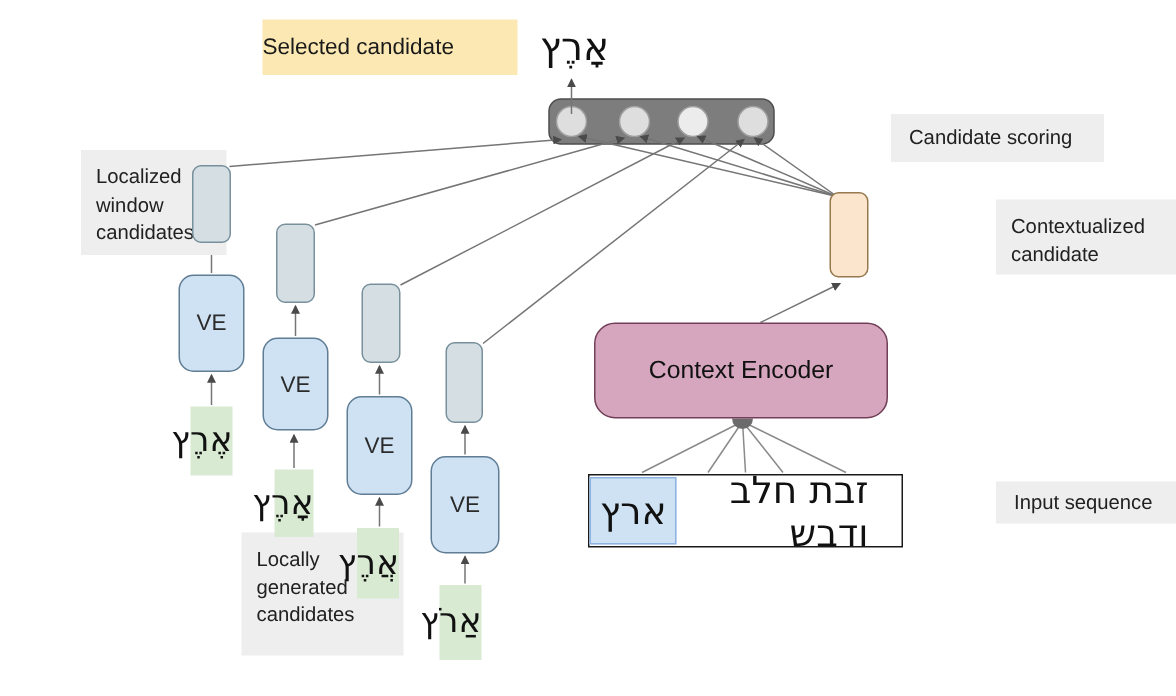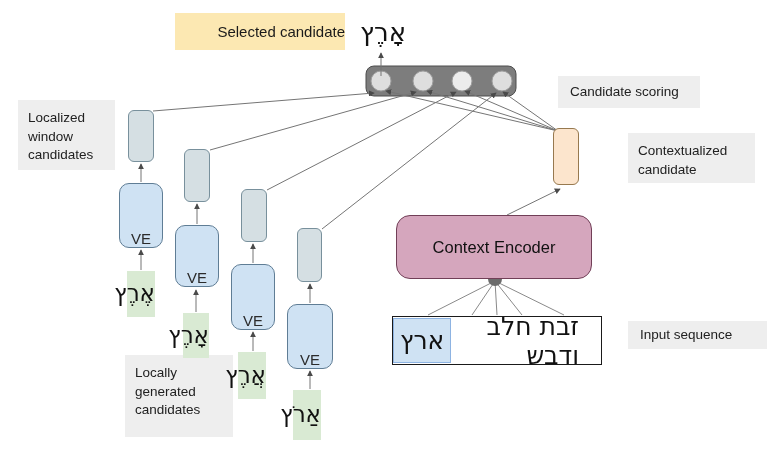--- a/index.html
+++ b/index.html
@@ -5,36 +5,36 @@
   html,body{margin:0;padding:0;background:#ffffff;}
   .canvas{
     position:relative;width:784px;height:464px;background:#fff;overflow:hidden;
     font-family:"Liberation Sans","DejaVu Sans",sans-serif;color:#212121;
   }
   .abs{position:absolute;box-sizing:border-box;}
   svg.wires{position:absolute;left:0;top:0;width:784px;height:464px;pointer-events:none;}
 
   .label{
     background:var(--label_gray);color:#212121;font-size:13.5px;line-height:1.38;
-    padding:9px 10px;white-space:pre-line;
+    padding:9px 10px;white-space:pre-line;margin-left:36px;
   }
   .label.oneline{white-space:nowrap;display:flex;align-items:center;padding:0 0 0 12px;}
 
   .selected-label{
     background:var(--yellow);font-size:15px;display:flex;align-items:center;
-    justify-content:flex-end;color:#1a1a1a;
+    justify-content:flex-start;color:#1a1a1a;
   }
 
   .heb{font-family:"DejaVu Serif","DejaVu Sans",serif;color:#111;}
   .selected-word{font-size:26px;text-align:center;line-height:40px;}
 
   .erect{background:var(--embed_fill);border:1px solid #78909c;border-radius:6px;}
   .vebox{
     background:var(--ve_blue);border:1px solid #5f7d95;border-radius:10px;
-    display:flex;align-items:flex-end;justify-content:center;font-size:15px;color:#2b2b2b;
+    display:flex;align-items:center;justify-content:center;font-size:15px;color:#2b2b2b;
   }
   .gbox{background:var(--green);}
   .gword{
     position:absolute;right:0px;top:50%;transform:translateY(-52%);
     white-space:nowrap;font-size:23px;
   }
   .peach{background:var(--peach);border:1px solid #97794f;border-radius:6px;}
   .encoder{
     background:var(--encoder_pink);border:1.5px solid #713f57;border-radius:14px;
     display:flex;align-items:center;justify-content:center;font-size:16.5px;color:#111;

